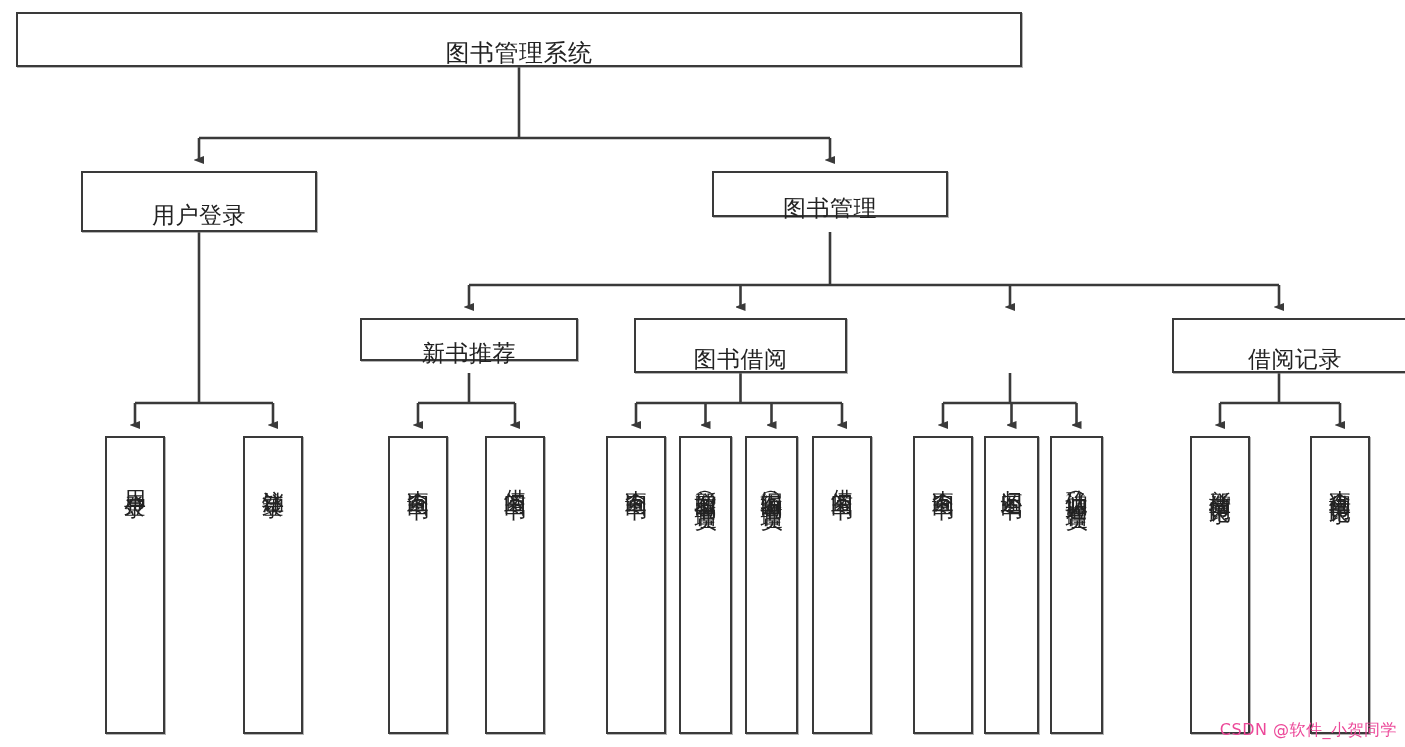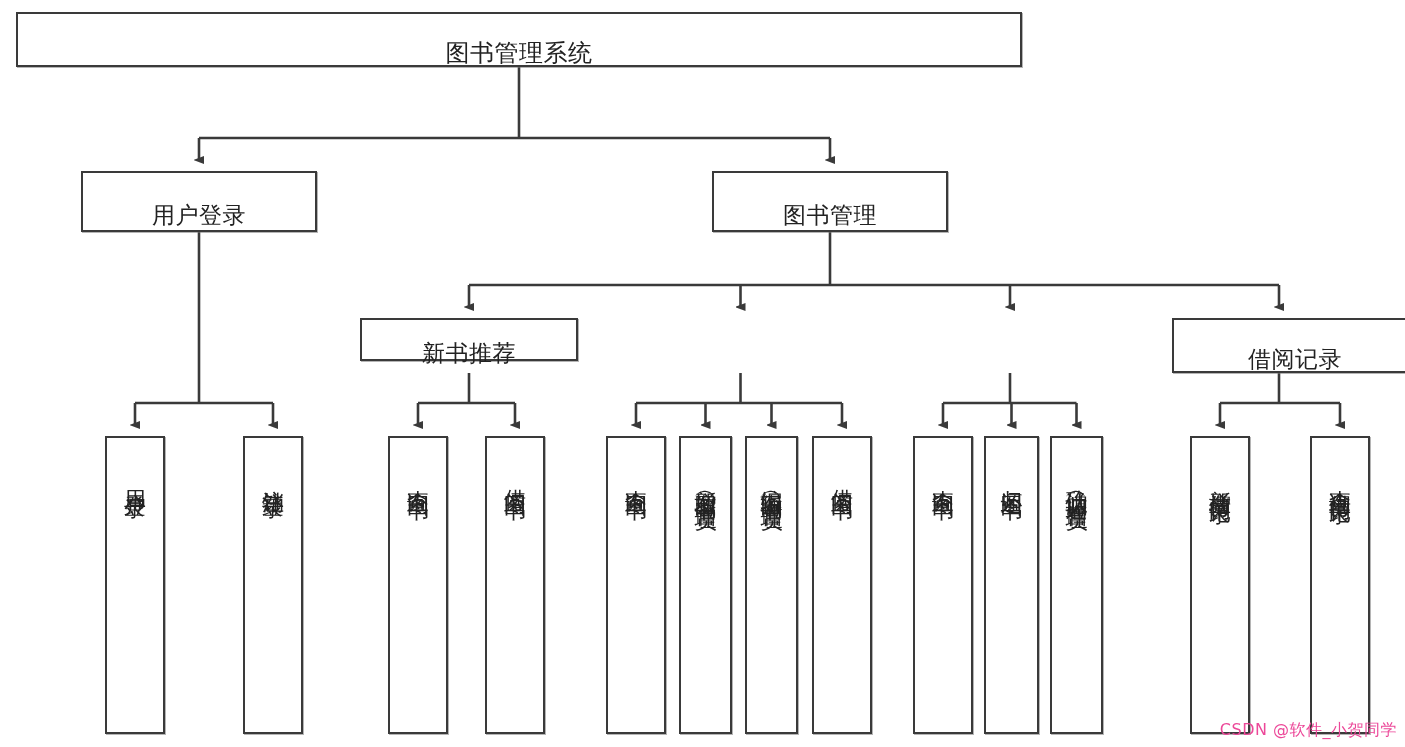--- a/index.html
+++ b/index.html
@@ -123,26 +123,29 @@
       </g>
   </svg>
 
   <div class="node root horiz" style="left:16px; top:12px; width:1006px; height:55px;">
     <span class="label">图书管理系统</span>
   </div>
 
   <div class="node horiz" style="left:81px; top:171px; width:236px; height:61px;">
     <span class="label">用户登录</span>
   </div>
-  <div class="node horiz" style="left:712px; top:171px; width:236px; height:61px;">
+  <div class="node horiz" style="left:712px; top:171px; width:236px; height:46px;">
     <span class="label">图书管理</span>
   </div>
 
   <div class="node horiz" style="left:360px; top:318px; width:218px; height:43px;">
     <span class="label">新书推荐</span>
+  </div>
+  <div class="node horiz" style="left:634px; top:318px; width:213px; height:55px;">
+    <span class="label">图书借阅</span>
   </div>
   <div class="node horiz" style="left:1172px; top:318px; width:246px; height:55px;">
     <span class="label">借阅记录</span>
   </div>
 
   <div class="node vert" style="left:105px; top:436px; width:60px; height:298px;">
     <span class="label">用户登录</span>
   </div>
   <div class="node vert" style="left:243px; top:436px; width:60px; height:298px;">
     <span class="label">注销登录</span>

